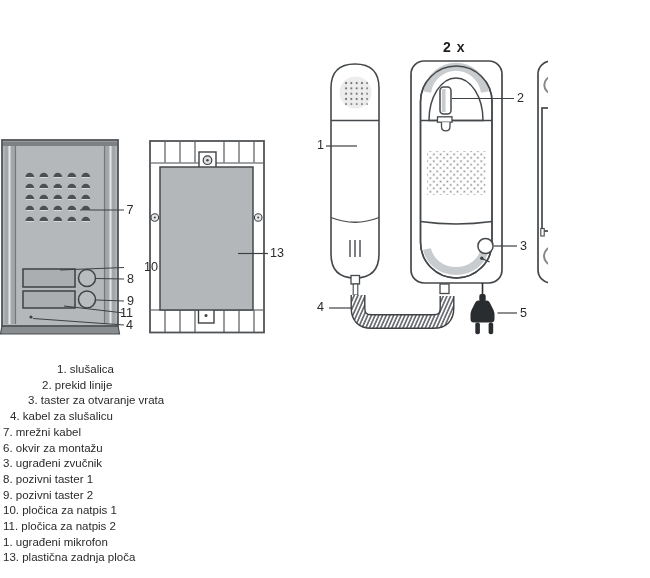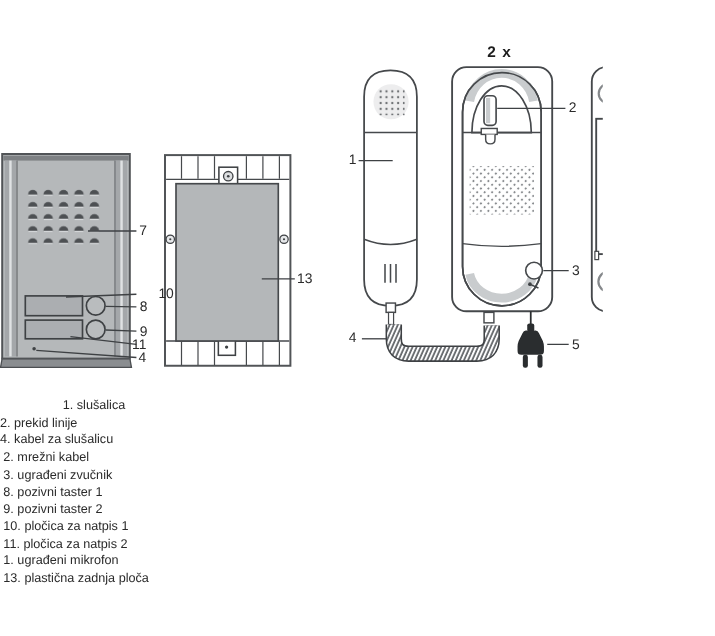--- a/index.html
+++ b/index.html
@@ -3,21 +3,21 @@
 <meta charset="utf-8">
 <style>
   html,body{margin:0;padding:0;background:#fff;}
   .canvas{position:relative;width:548px;height:578px;background:#ffffff;overflow:hidden;
           font-family:"Liberation Sans", sans-serif;}
   .art{position:absolute;left:0;top:0;}
   .callout{position:absolute;font-size:12.6px;color:#2b2b2b;line-height:13px;white-space:nowrap;}
   .qty{position:absolute;font-size:14px;font-weight:bold;color:#1e1e1e;letter-spacing:1px;}
   .legend{position:absolute;left:0;top:362px;width:280px;font-size:11.5px;color:#2a2a2a;}
   .legend div{line-height:15.7px;white-space:nowrap;}
-  .ind0{padding-left:57px}.ind1{}.ind2{padding-left:28px}.ind3{padding-left:0}
+  .ind0{padding-left:57px}.ind1{padding-left:42px}.ind2{padding-left:28px}.ind3{padding-left:10px}
   .indb{padding-left:3px}
 </style>
 </head>
 <body>
 
 <div class="canvas">
 
 <svg class="art" width="650" height="578" viewBox="0 0 650 578">
   <defs>
     <pattern id="louvrePat" x="25" y="172" width="14" height="11" patternUnits="userSpaceOnUse">
@@ -232,22 +232,24 @@
 <div class="callout" style="left:127px;top:272.5px">8</div>
 <div class="callout" style="left:127px;top:294.5px">9</div>
 <div class="callout" style="left:144px;top:261px">10</div>
 <div class="callout" style="left:120px;top:306.5px">11</div>
 <div class="callout" style="left:126px;top:318.5px">4</div>
 <div class="callout" style="left:270px;top:247px">13</div>
 
 <div class="legend">
   <div class="ind0">1. slušalica</div>
   <div class="ind1">2. prekid linije</div>
+  <div class="ind2">3. taster za otvaranje vrata</div>
   <div class="ind3">4. kabel za slušalicu</div>
-  <div class="indb">2. mrežni kabel</div>
+  <div class="indb">7. mrežni kabel</div>
+  <div class="indb">6. okvir za montažu</div>
   <div class="indb">3. ugrađeni zvučnik</div>
   <div class="indb">8. pozivni taster 1</div>
   <div class="indb">9. pozivni taster 2</div>
   <div class="indb">10. pločica za natpis 1</div>
   <div class="indb">11. pločica za natpis 2</div>
   <div class="indb">1. ugrađeni mikrofon</div>
   <div class="indb">13. plastična zadnja ploča</div>
 </div>
 
 </div>

